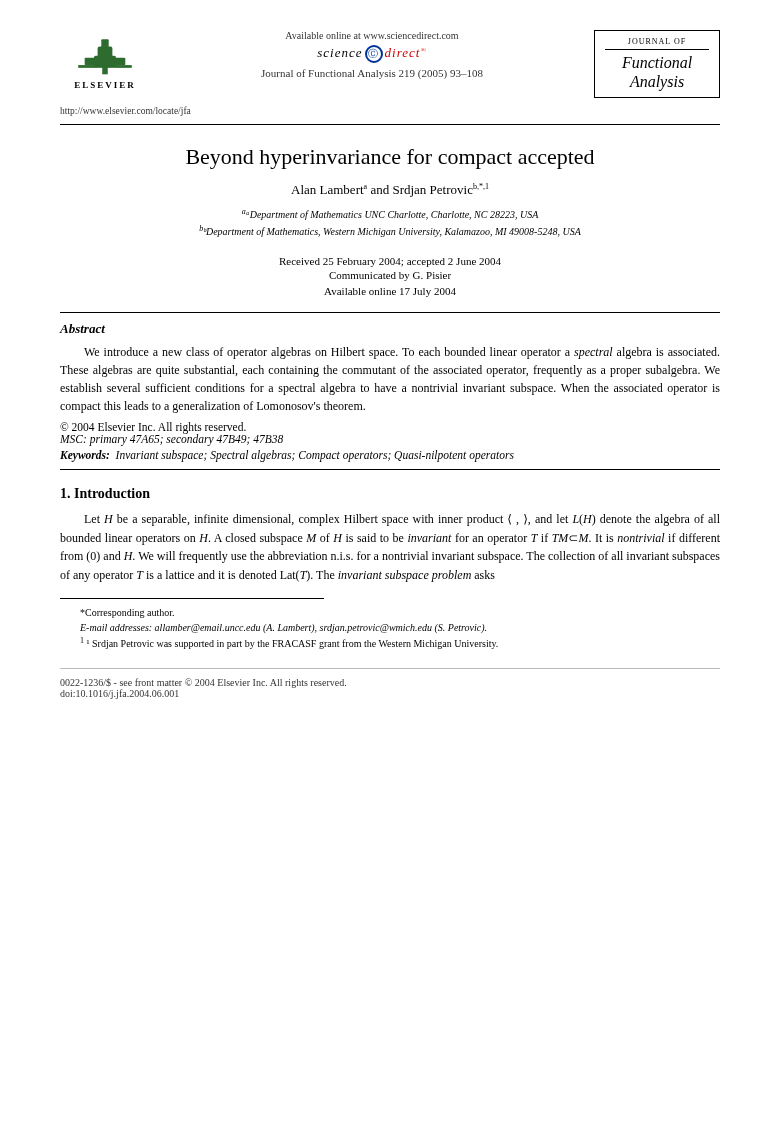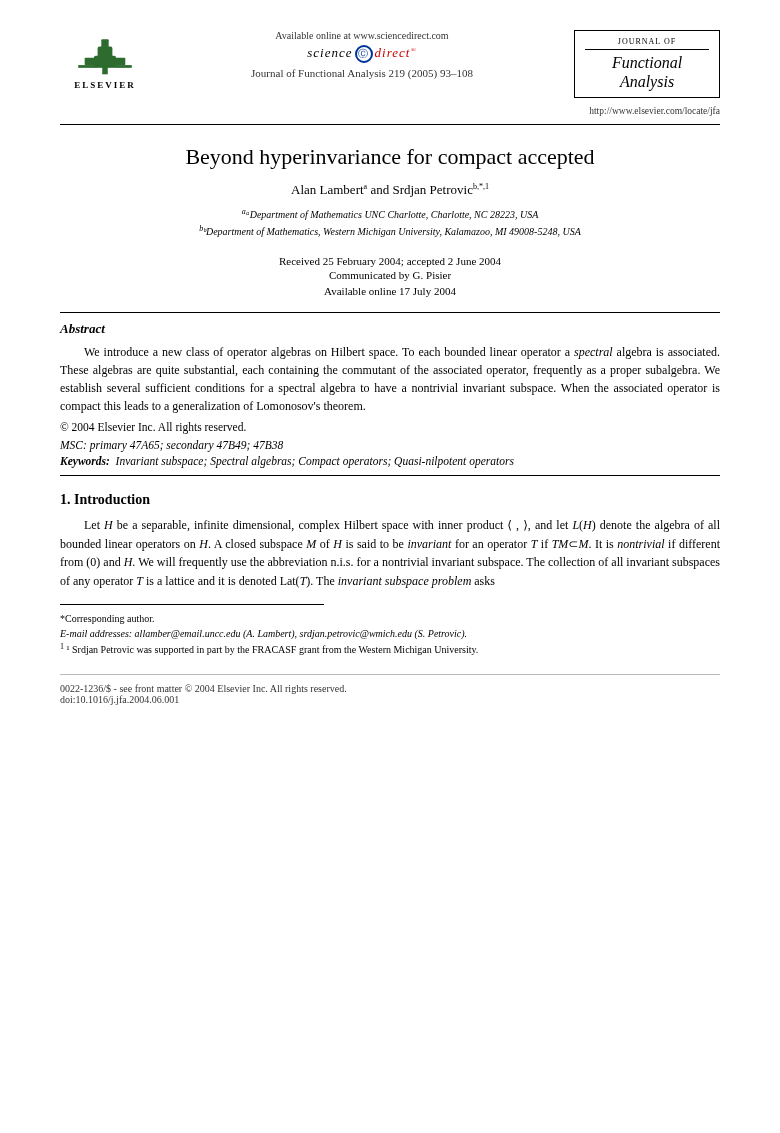--- a/index.html
+++ b/index.html
@@ -84,38 +84,38 @@
     }
     .journal-name-center {
       font-size: 11px;
       color: #333;
       margin-top: 4px;
     }
     .journal-box {
       border: 1.5px solid #000;
       padding: 6px 10px;
       text-align: center;
-      width: 146px;
+      width: 126px;
       flex-shrink: 0;
     }
     .journal-box-top {
       font-size: 8px;
       letter-spacing: 1px;
       text-transform: uppercase;
       border-bottom: 1px solid #000;
       padding-bottom: 3px;
       margin-bottom: 3px;
     }
     .journal-box-title {
       font-size: 15px;
       font-style: italic;
       line-height: 1.2;
     }
     .url-line {
-      text-align: right;
+      text-align: left;
       font-size: 9.5px;
       color: #333;
       margin-top: 4px;
       margin-bottom: 8px;
     }
     .divider {
       border: none;
       border-top: 1px solid #000;
       margin: 8px 0;
     }
@@ -158,21 +158,20 @@
     }
     .abstract-body {
       font-size: 12px;
       text-align: justify;
       line-height: 1.5;
       text-indent: 2em;
       margin-bottom: 6px;
     }
     .copyright {
       font-size: 11.5px;
-      margin-bottom: 6px;
     }
     .msc {
       font-size: 11.5px;
       font-style: italic;
       margin-bottom: 4px;
     }
     .keywords {
       font-size: 11.5px;
       font-style: italic;
       margin-bottom: 6px;
@@ -197,20 +196,21 @@
     
     .footnote-divider {
       border: none;
       border-top: 1px solid #000;
       width: 40%;
       margin: 14px 0 6px 0;
     }
     .footnotes {
       font-size: 10px;
       line-height: 1.5;
+      margin-left: 20px;
     }
     
     .bottom-bar {
       margin-top: 16px;
       font-size: 10px;
       color: #333;
       border-top: 1px solid #bbb;
       padding-top: 8px;
     }
     sup { font-size: 8px; vertical-align: super; }

